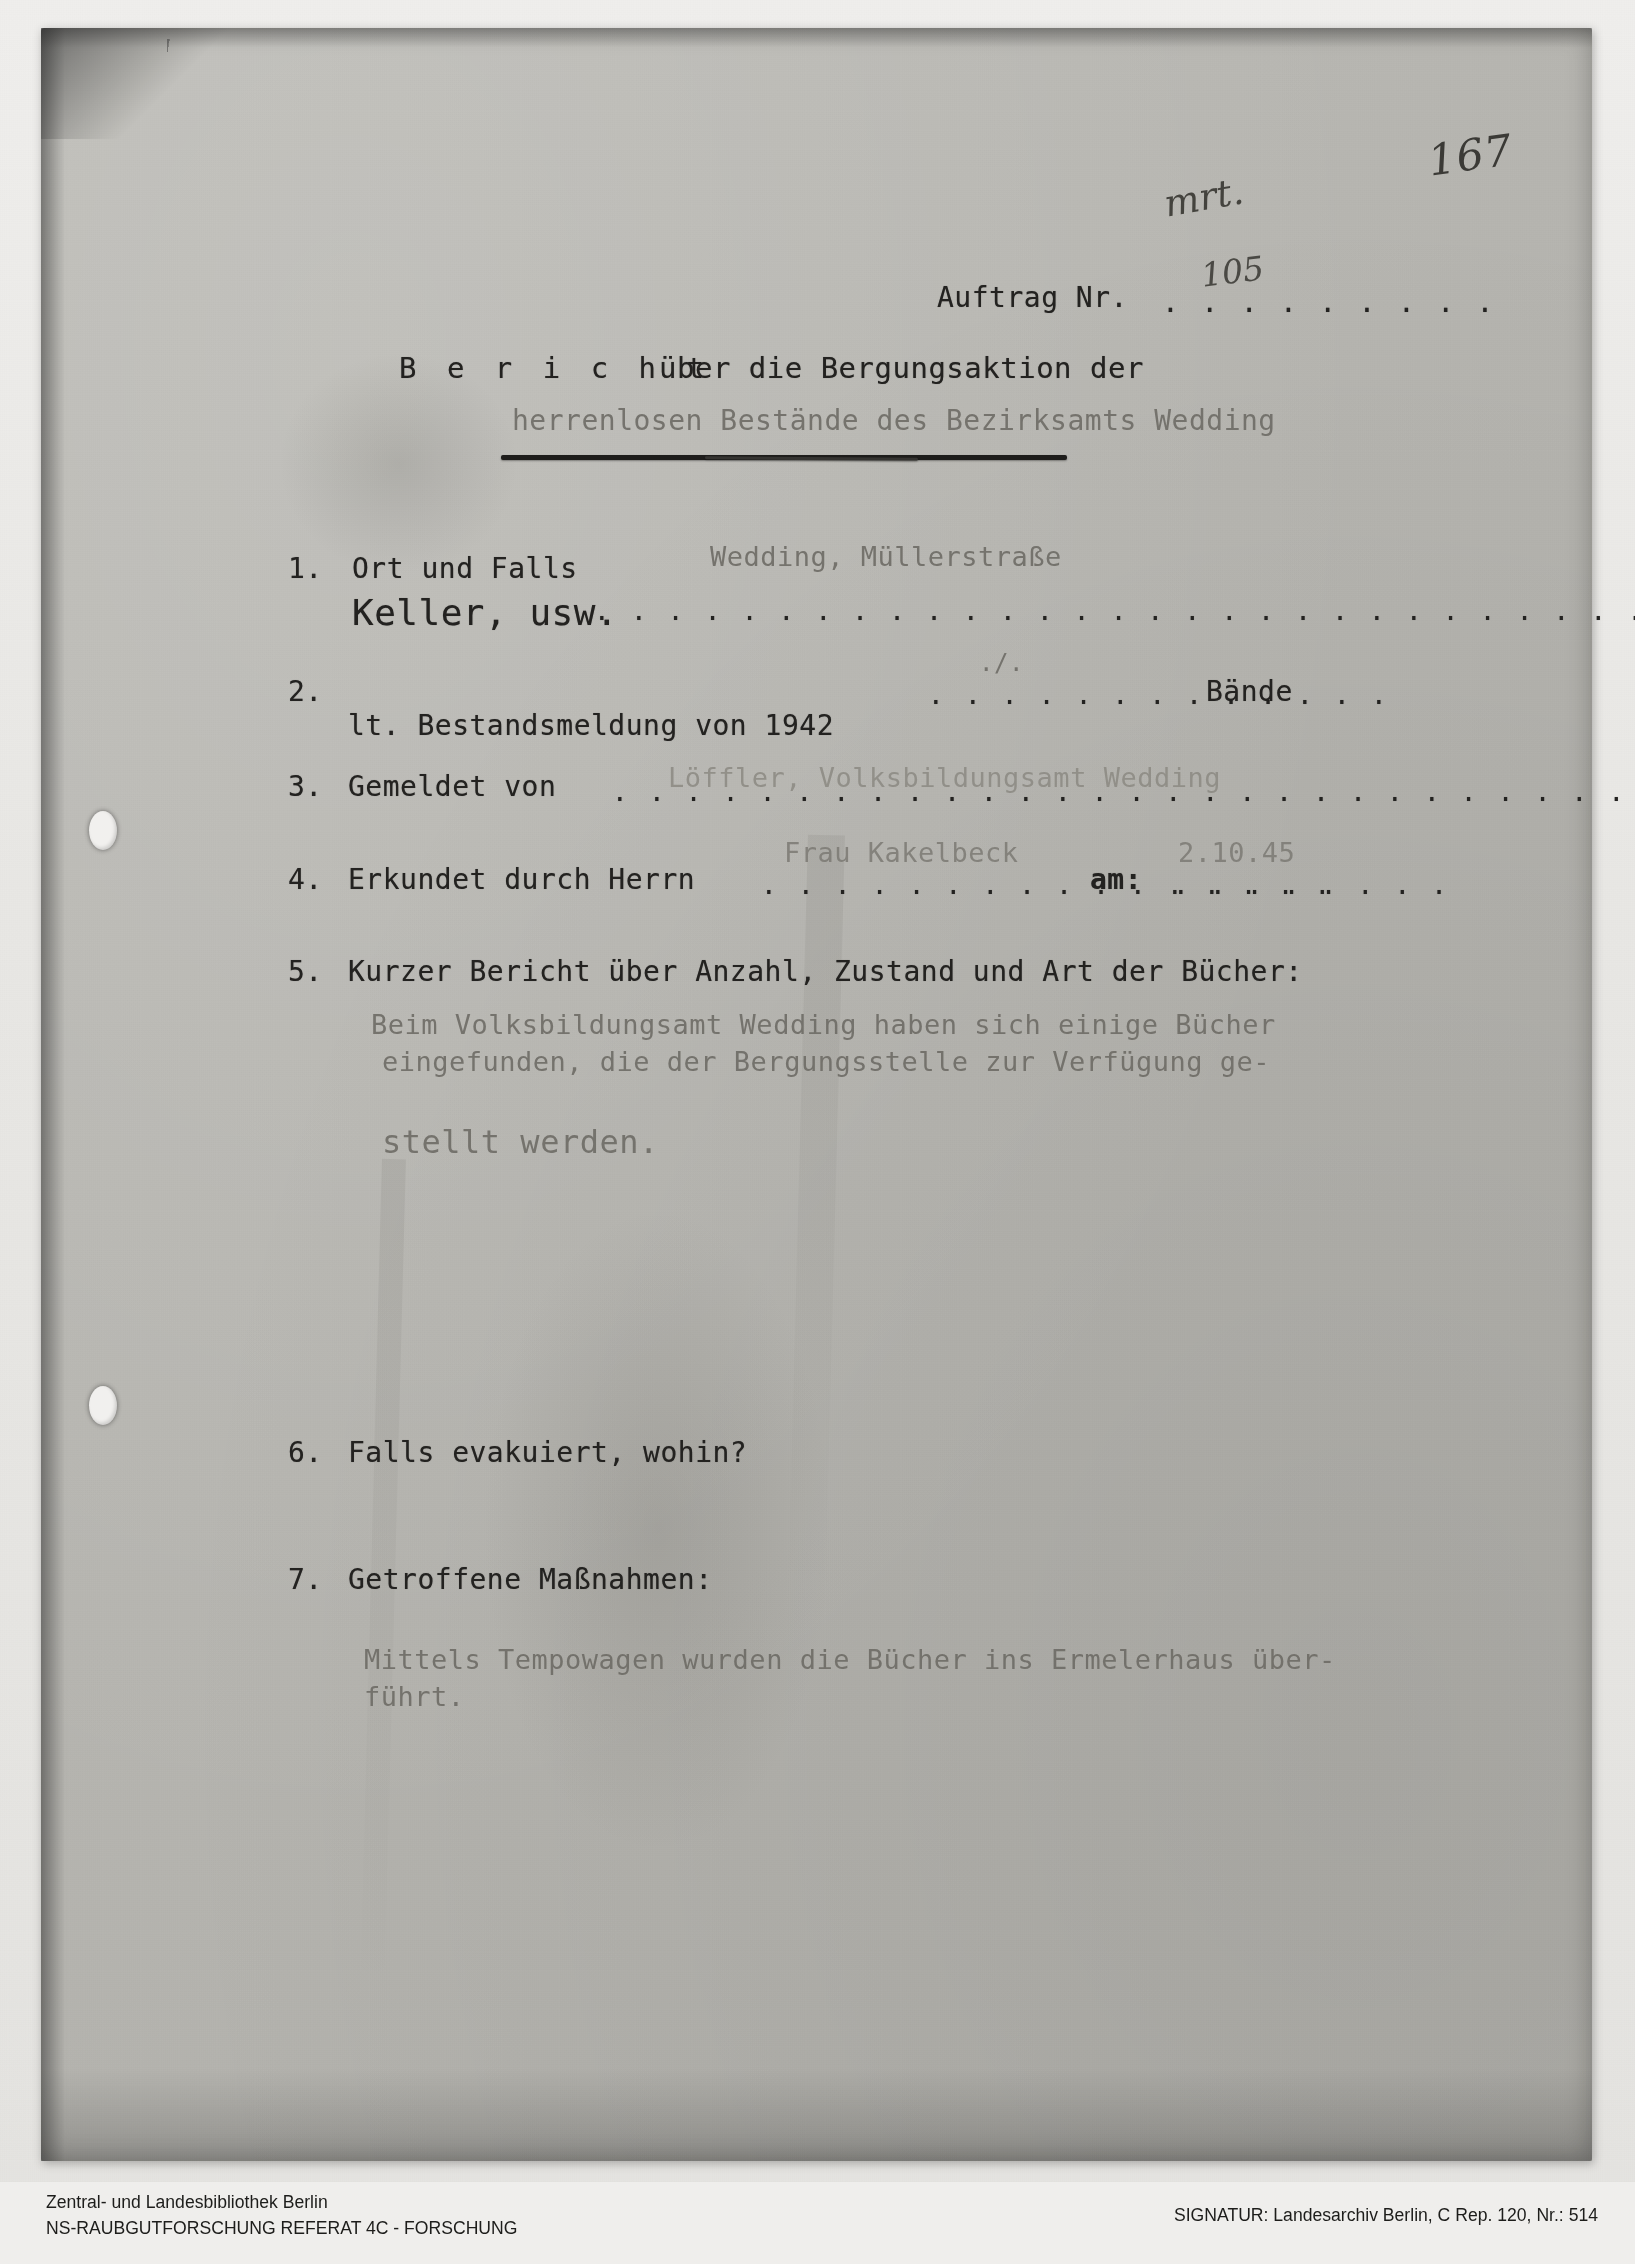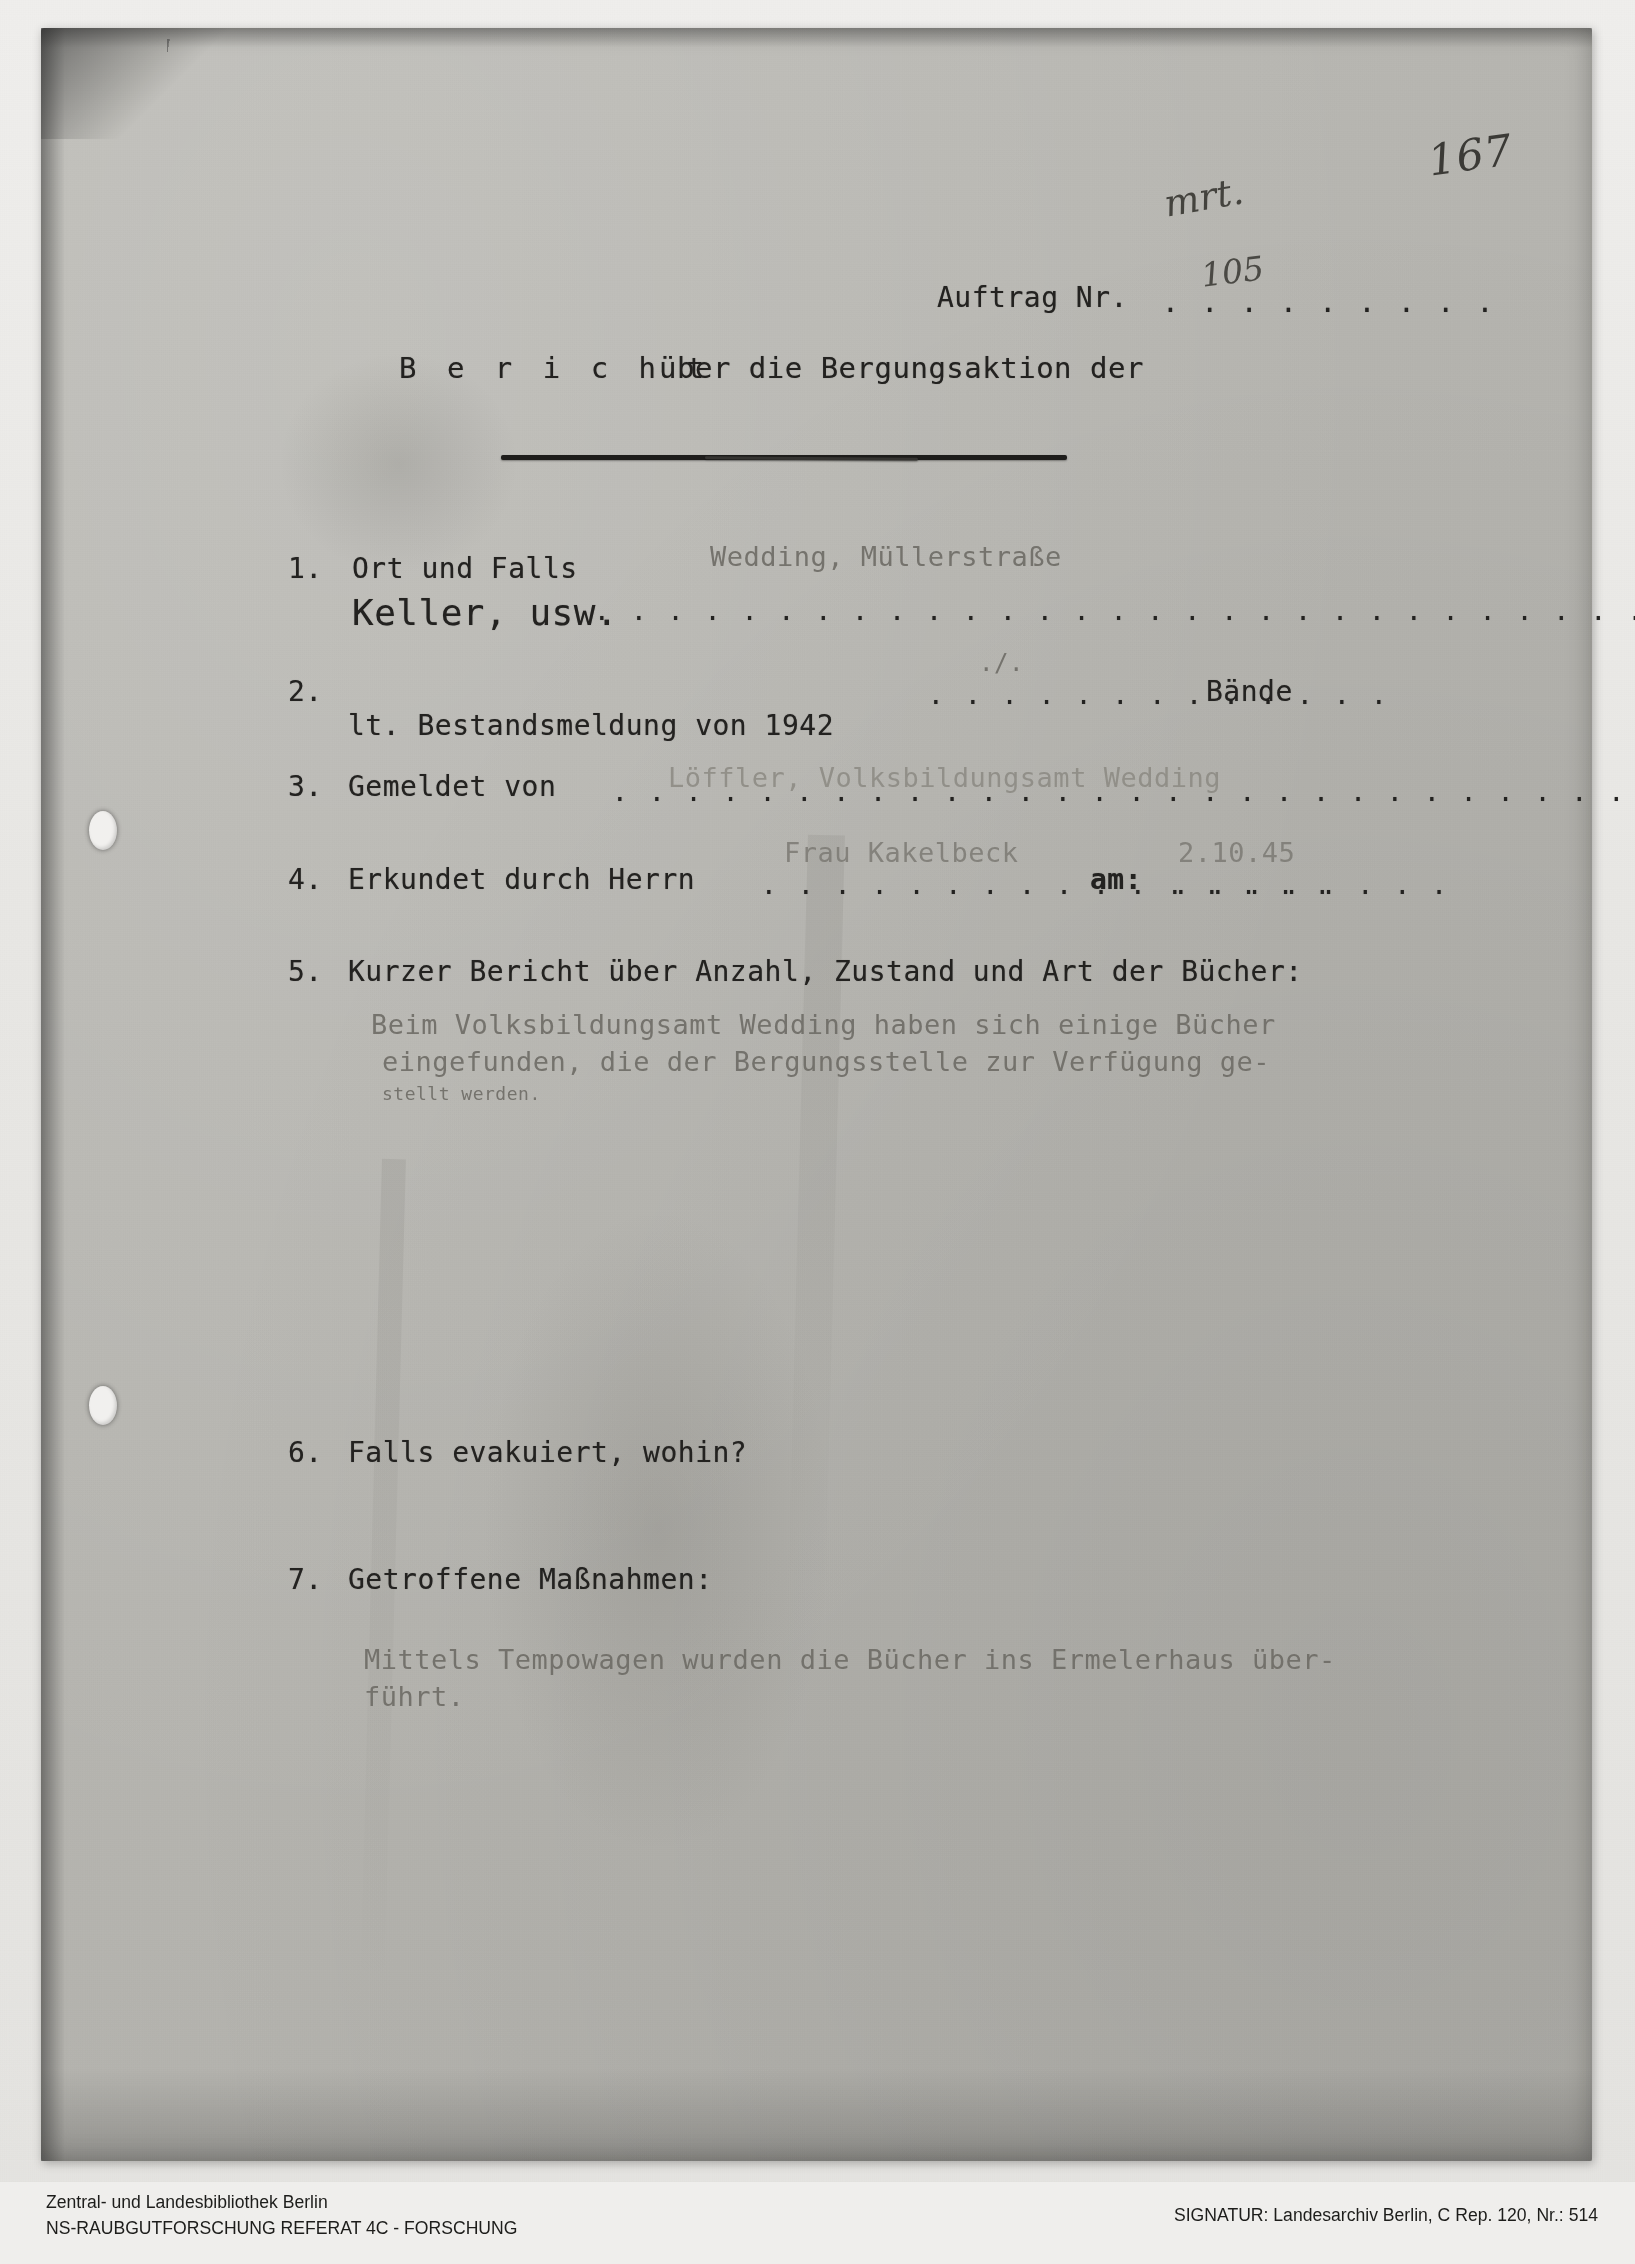--- a/index.html
+++ b/index.html
@@ -204,20 +204,21 @@
 
   <div class="hand scribble" style="left:1164px; top:176px;">mrt.</div>
 
   <div class="typed dark" style="left:937px; top:281px; font-size:28px;">Auftrag Nr.</div>
   <div class="typed dark dots" style="left:1162px; top:286px; font-size:28px;">. . . . . . . . .</div>
   <div class="hand nr" style="left:1201px; top:252px;">105</div>
 
   <div class="typed dark" style="left:399px; top:351px; font-size:29px; letter-spacing:6.5px;">B e r i c h t</div>
   <div class="typed dark" style="left:659px; top:351px; font-size:29px;">über die Bergungsaktion der</div>
 
+  <div class="typed faint" style="left:512px; top:404px; font-size:28px;">herrenlosen Bestände des Bezirksamts Wedding</div>
 
   <div class="rule" style="left:501px; top:455px; width:566px;"></div>
   <div class="rule tail" style="left:705px; top:457px; width:213px; transform:rotate(0.4deg);"></div>
 
   <div class="typed dark" style="left:288px; top:552px; font-size:28px;">1.</div>
   <div class="typed dark" style="left:352px; top:552px; font-size:28px;">Ort und Falls</div>
   <div class="typed faint" style="left:710px; top:541px; font-size:27px;">Wedding, Müllerstraße</div>
   <div class="typed dark" style="left:352px; top:592px; font-size:36px;">Keller, usw.</div>
   <div class="typed dark dots" style="left:594px; top:596px; font-size:26px;">. . . . . . . . . . . . . . . . . . . . . . . . . . . . . . . . . . .</div>
 
@@ -237,21 +238,21 @@
   <div class="typed dark dots" style="left:761px; top:870px; font-size:26px;">. . . . . . . . . . . . . . . .</div>
   <div class="typed fainter" style="left:784px; top:837px; font-size:27px;">Frau Kakelbeck</div>
   <div class="typed dark" style="left:1090px; top:863px; font-size:28px;font-weight:bold;">am:</div>
   <div class="typed dark dots" style="left:1173px; top:870px; font-size:26px;">. . . . . . . .</div>
   <div class="typed fainter" style="left:1178px; top:837px; font-size:27px;">2.10.45</div>
 
   <div class="typed dark" style="left:288px; top:955px; font-size:28px;">5.</div>
   <div class="typed dark" style="left:348px; top:955px; font-size:28px;">Kurzer Bericht über Anzahl, Zustand und Art der Bücher:</div>
   <div class="typed faint" style="left:371px; top:1009px; font-size:27px;">Beim Volksbildungsamt Wedding haben sich einige Bücher</div>
   <div class="typed faint" style="left:382px; top:1046px; font-size:27px;">eingefunden, die der Bergungsstelle zur Verfügung ge-</div>
-  <div class="typed faint" style="left:382px; top:1083px; font-size:18px;">stellt werden.</div>
+  <div class="typed faint" style="left:382px; top:1123px; font-size:32px;">stellt werden.</div>
 
   <div class="typed dark" style="left:288px; top:1436px; font-size:28px;">6.</div>
   <div class="typed dark" style="left:348px; top:1436px; font-size:28px;">Falls evakuiert, wohin?</div>
 
   <div class="typed dark" style="left:288px; top:1563px; font-size:28px;">7.</div>
   <div class="typed dark" style="left:348px; top:1563px; font-size:28px;">Getroffene Maßnahmen:</div>
   <div class="typed faint" style="left:364px; top:1644px; font-size:27px;">Mittels Tempowagen wurden die Bücher ins Ermelerhaus über-</div>
   <div class="typed faint" style="left:364px; top:1681px; font-size:27px;">führt.</div>
 
   <div class="footer">

